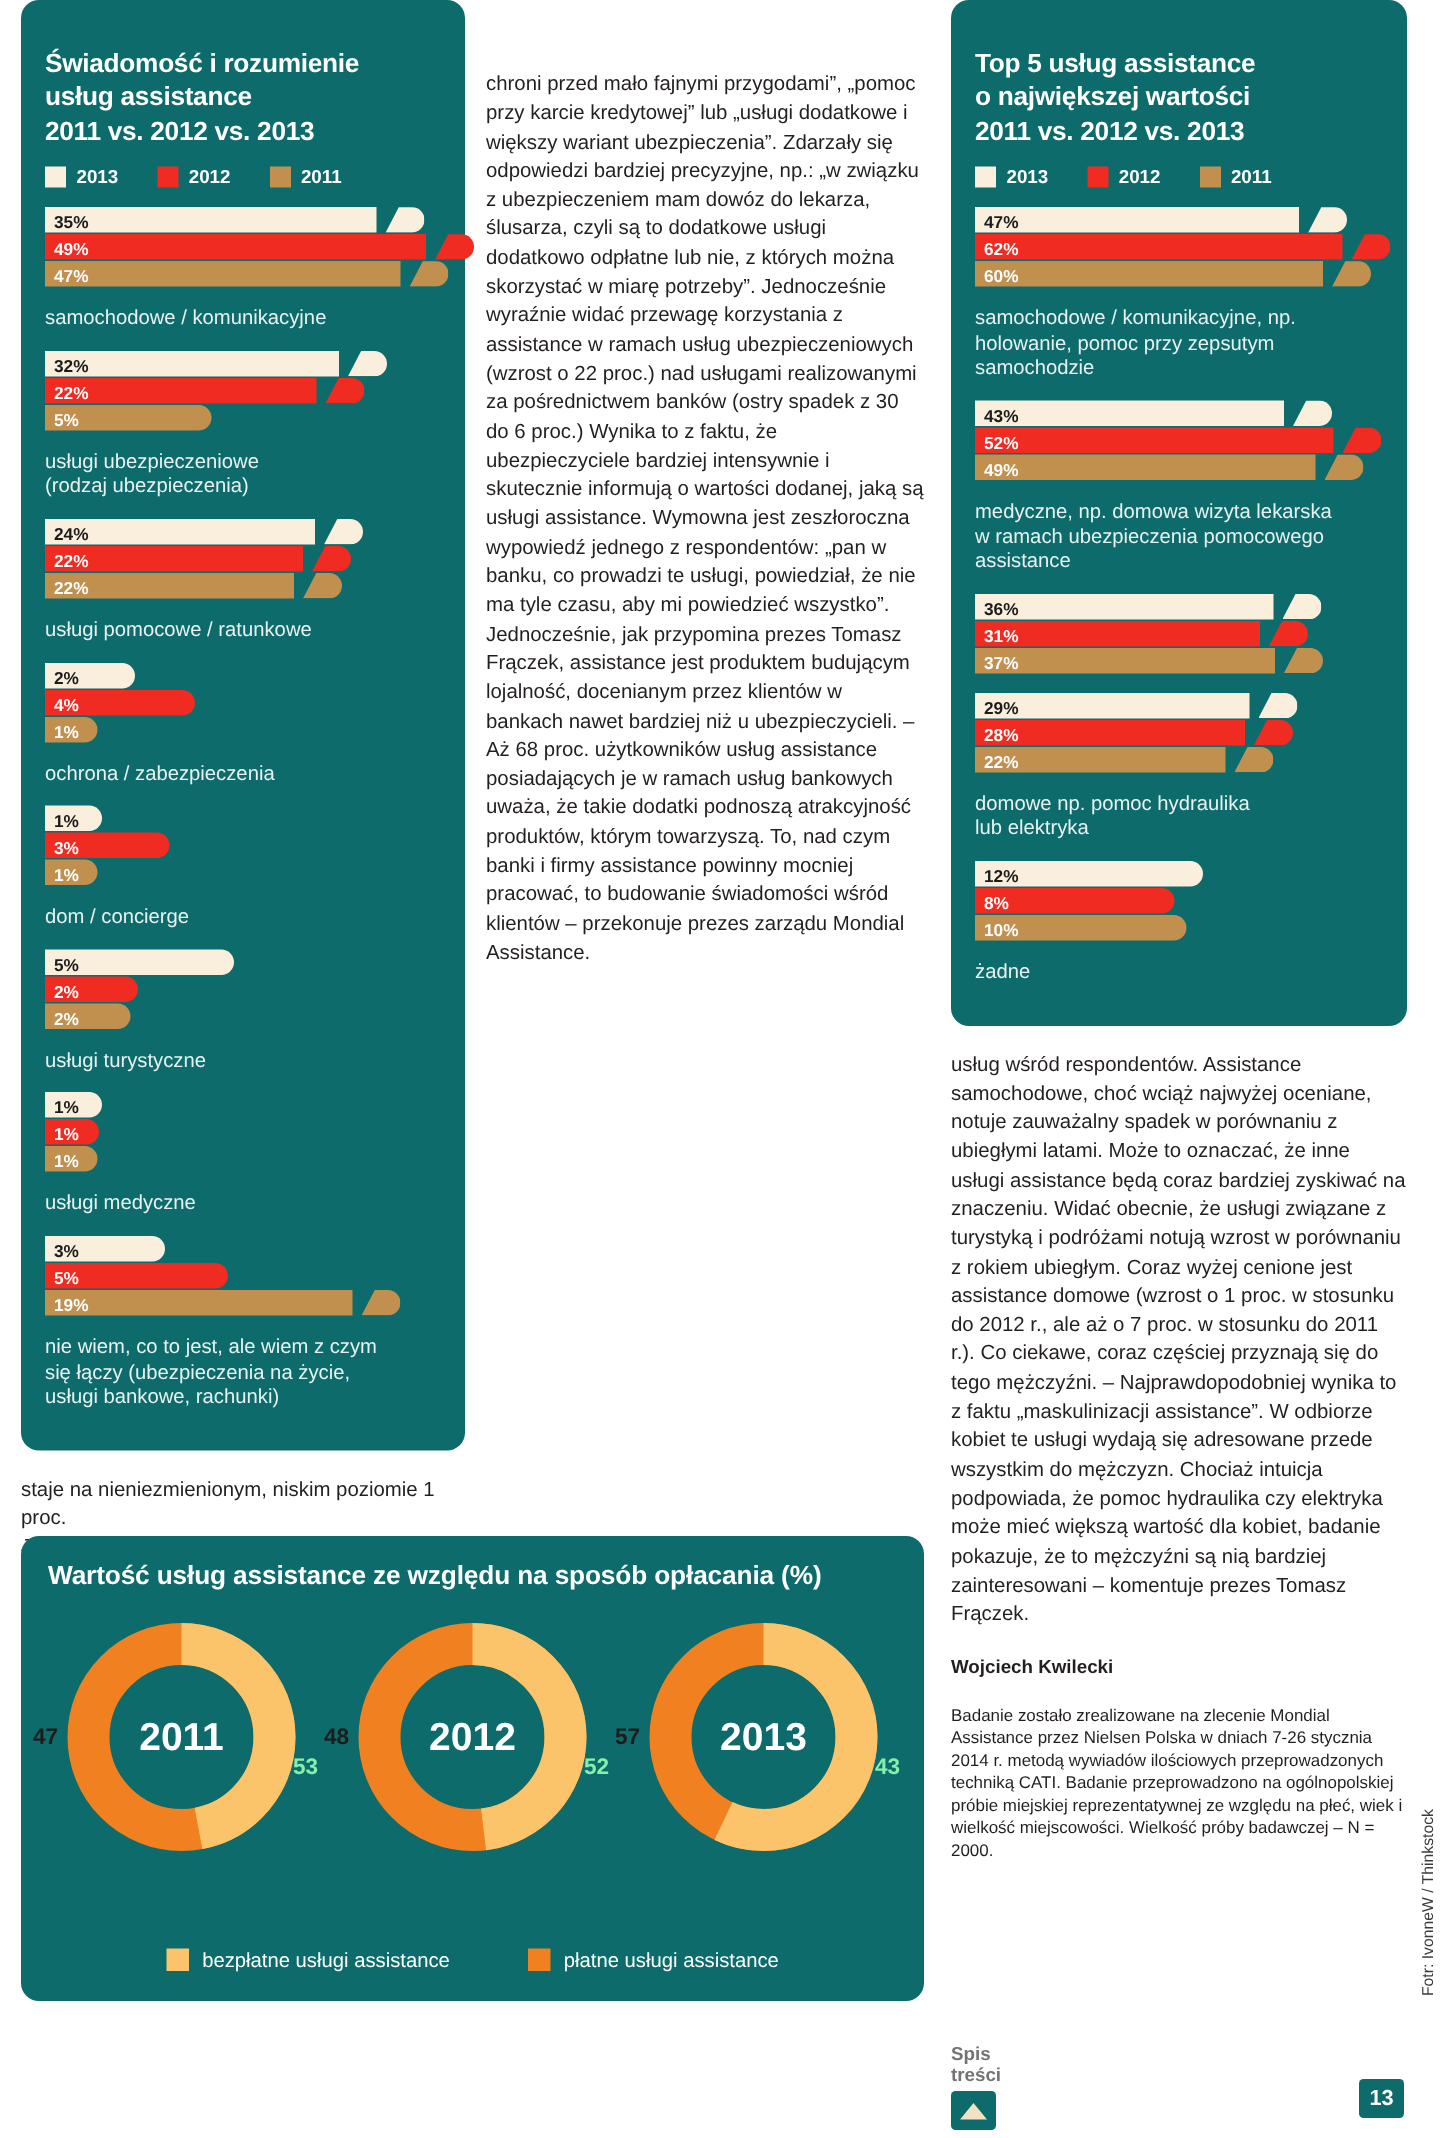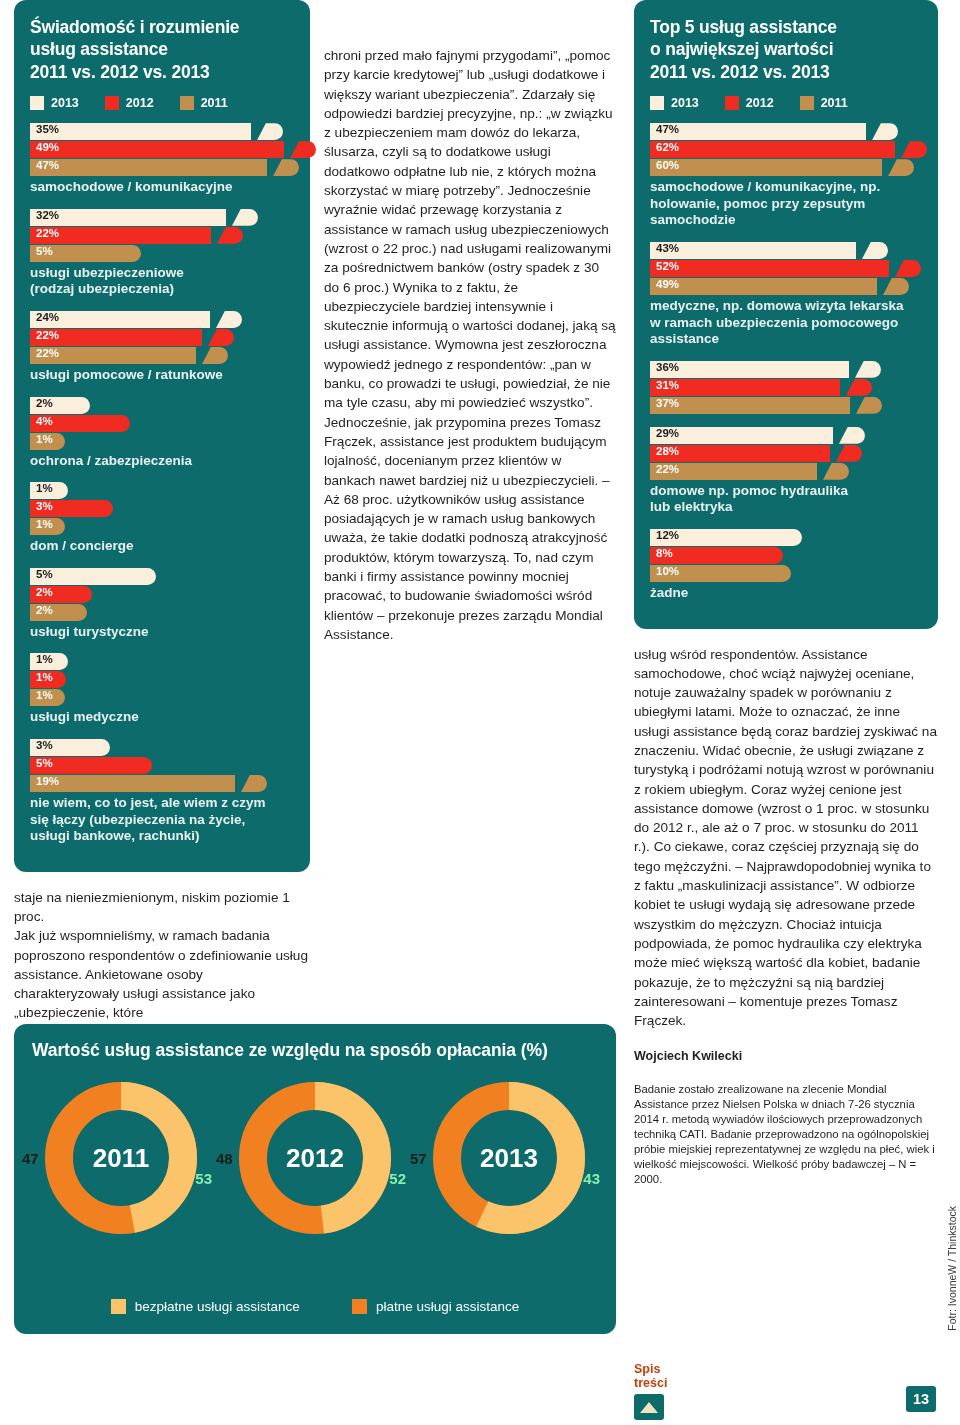--- a/index.html
+++ b/index.html
@@ -15,21 +15,21 @@
   .col { position: absolute; top: 0; }
   .col-left   { left: 14px;  width: 296px; }
   .col-mid    { left: 324px; width: 292px; }
   .col-right  { left: 634px; width: 304px; }
 
   
   .tealbox {
     background: #0d6b6b;
     border-radius: 12px;
     color: #ffffff;
-    padding: 16px 16px 14px 16px;
+    padding: 31px 16px 14px 16px;
   }
   .box-title {
     font-size: 17.5px;
     font-weight: bold;
     line-height: 1.28;
     letter-spacing: -0.2px;
     margin-bottom: 13px;
   }
 
   
@@ -41,21 +41,21 @@
   .sw-2011 { background: #c18f4e; }
   .legend-label { font-size: 12.5px; font-weight: bold; color: #ffffff; }
 
   
   .bargroup { margin-bottom: 13px; }
   .bar {
     position: relative;
     height: 17px;
     margin-bottom: 1px;
     display: flex;
-    align-items: flex-start;
+    align-items: flex-end;
   }
   .bar-fill {
     position: absolute; left: 0; top: 0; height: 17px;
     border-radius: 0 9px 9px 0;
   }
   .bar-fill.c2013 { background: #faefdc; }
   .bar-fill.c2012 { background: #ef2b22; }
   .bar-fill.c2011 { background: #c18f4e; }
   
   .bar-cap {
@@ -73,22 +73,21 @@
     font-weight: bold;
     padding-left: 6px;
     white-space: nowrap;
   }
   .bar-val.on-light { color: #1c1c1c; }
   .bar-val.on-dark  { color: #ffffff; }
   .bar-label {
     font-size: 13.5px;
     line-height: 1.23;
     color: #e8f2f0;
-    margin-top: 3px;
-    font-weight: bold;
+    margin-top: 13px;
   }
 
   
   .body-text {
     font-size: 13.6px;
     line-height: 1.42;
     color: #231f20;
     text-align: left;
   }
   .body-text p { margin-bottom: 0; }
@@ -144,21 +143,21 @@
   }
   .dleg-item { display: flex; align-items: center; }
   .dleg-sw { width: 15px; height: 15px; margin-right: 9px; }
   .dleg-free { background: #fbc46a; }
   .dleg-paid { background: #f08020; }
   .dleg-label { font-size: 13.5px; color: #ffffff; }
 
   
   .spis {
     position: absolute; left: 634px; top: 1362px;
-    font-size: 12.5px; font-weight: bold; color: #c2410c; line-height: 1.13;
+    font-size: 12.5px; font-weight: bold; color: #737373; line-height: 1.13;
   }
   .spis-btn {
     margin-top: 4px;
     width: 30px; height: 26px; background: #0d6b6b;
     border-radius: 3px;
     display: flex; align-items: center; justify-content: center;
   }
   .spis-tri {
     width: 0; height: 0;
     border-left: 9px solid transparent;

